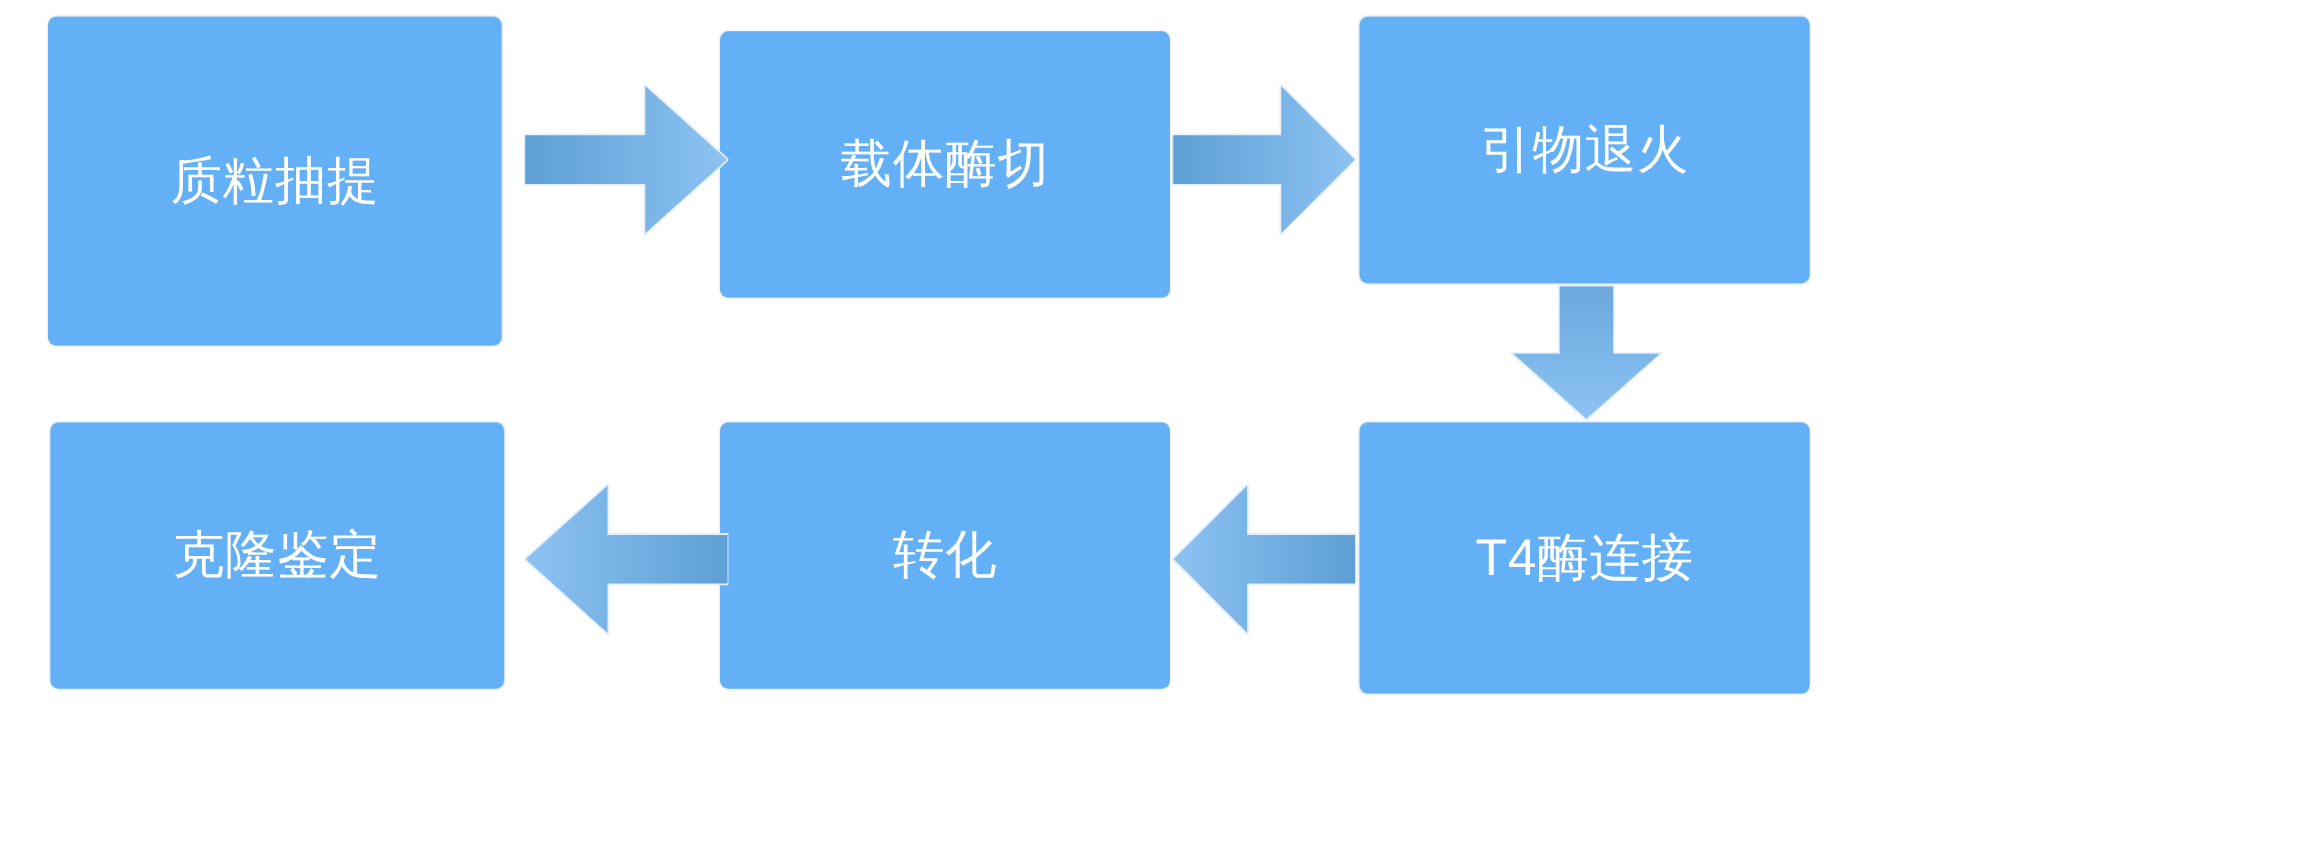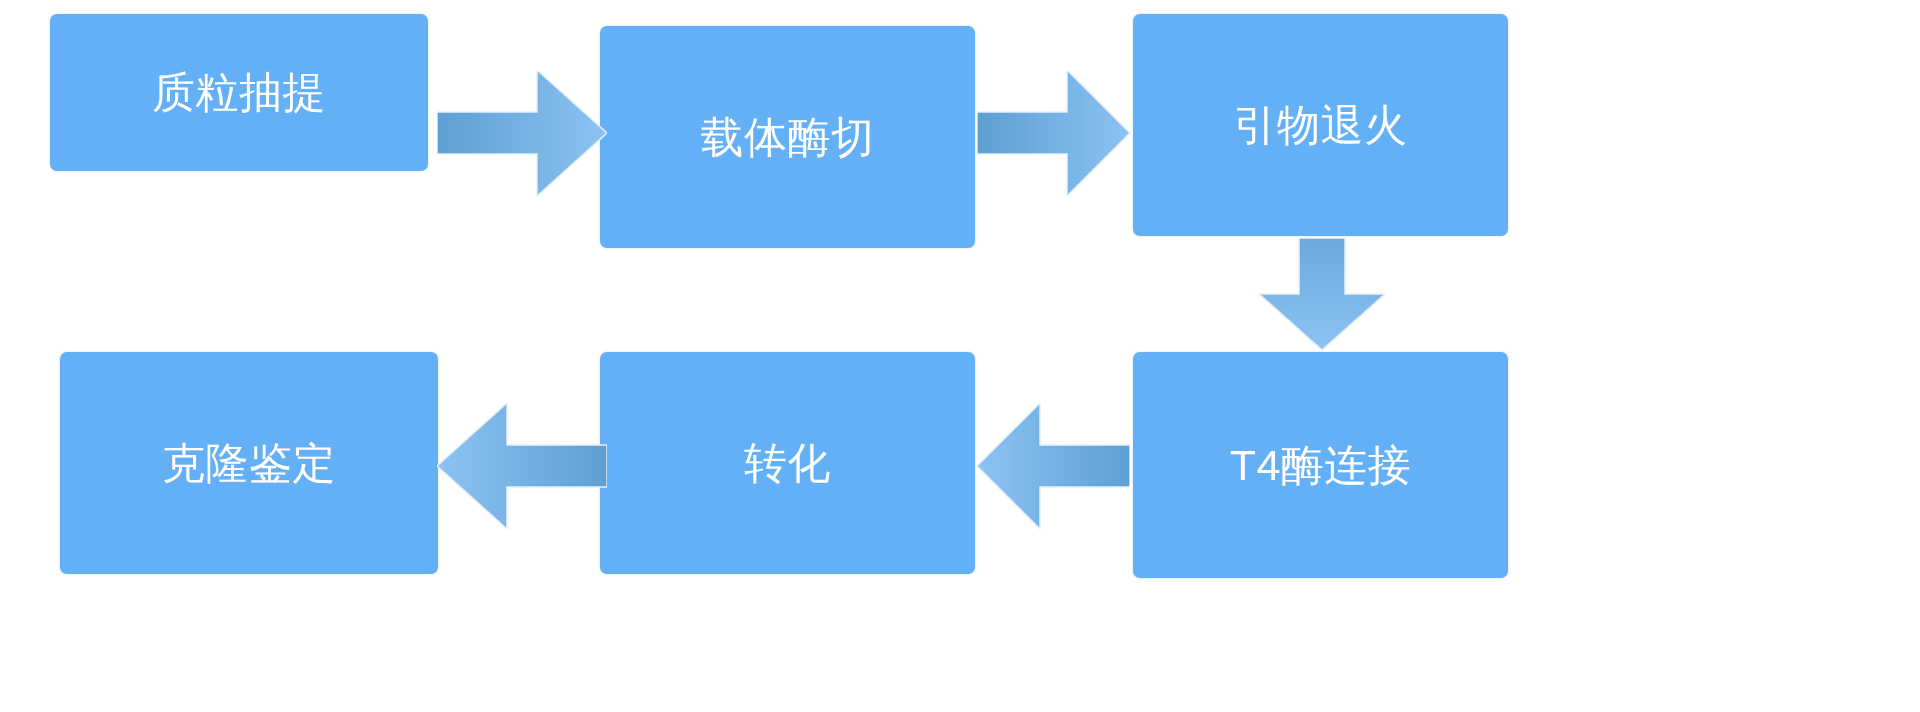--- a/index.html
+++ b/index.html
@@ -40,33 +40,33 @@
     position: absolute;
     display: block;
   }
   .arrow svg { display: block; width: 100%; height: 100%; }
 </style>
 </head>
 <body>
 
 <div id="canvas">
 
-  <div class="node" style="left:50px; top:14px; width:378px; height:157px;">
+  <div class="node" style="left:40px; top:14px; width:378px; height:274px;">
     <span class="node-label">质粒抽提</span>
   </div>
 
   <div class="node" style="left:600px; top:26px; width:375px; height:222px;">
     <span class="node-label">载体酶切</span>
   </div>
 
   <div class="node" style="left:1133px; top:14px; width:375px; height:222px;">
     <span class="node-label">引物退火</span>
   </div>
 
-  <div class="node" style="left:60px; top:352px; width:378px; height:222px;">
+  <div class="node" style="left:42px; top:352px; width:378px; height:222px;">
     <span class="node-label">克隆鉴定</span>
   </div>
 
   <div class="node" style="left:600px; top:352px; width:375px; height:222px;">
     <span class="node-label">转化</span>
   </div>
 
   <div class="node" style="left:1133px; top:352px; width:375px; height:226px;">
     <span class="node-label">T4酶连接</span>
   </div>

